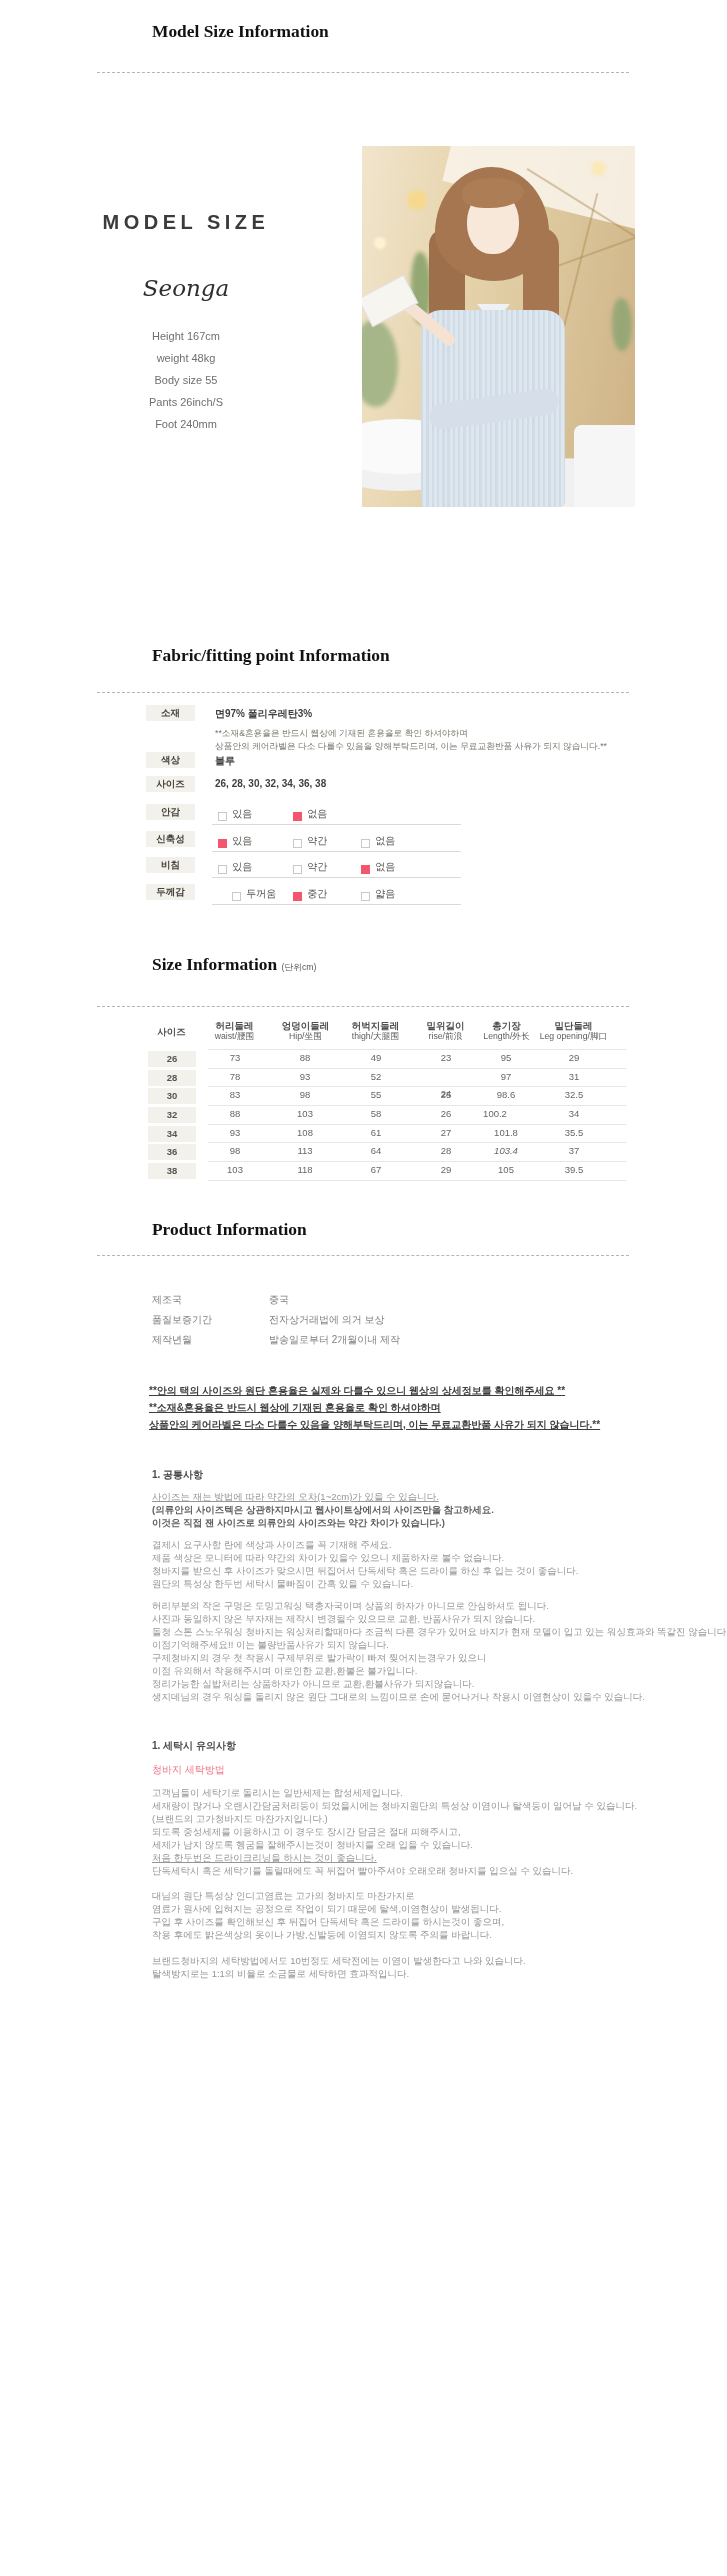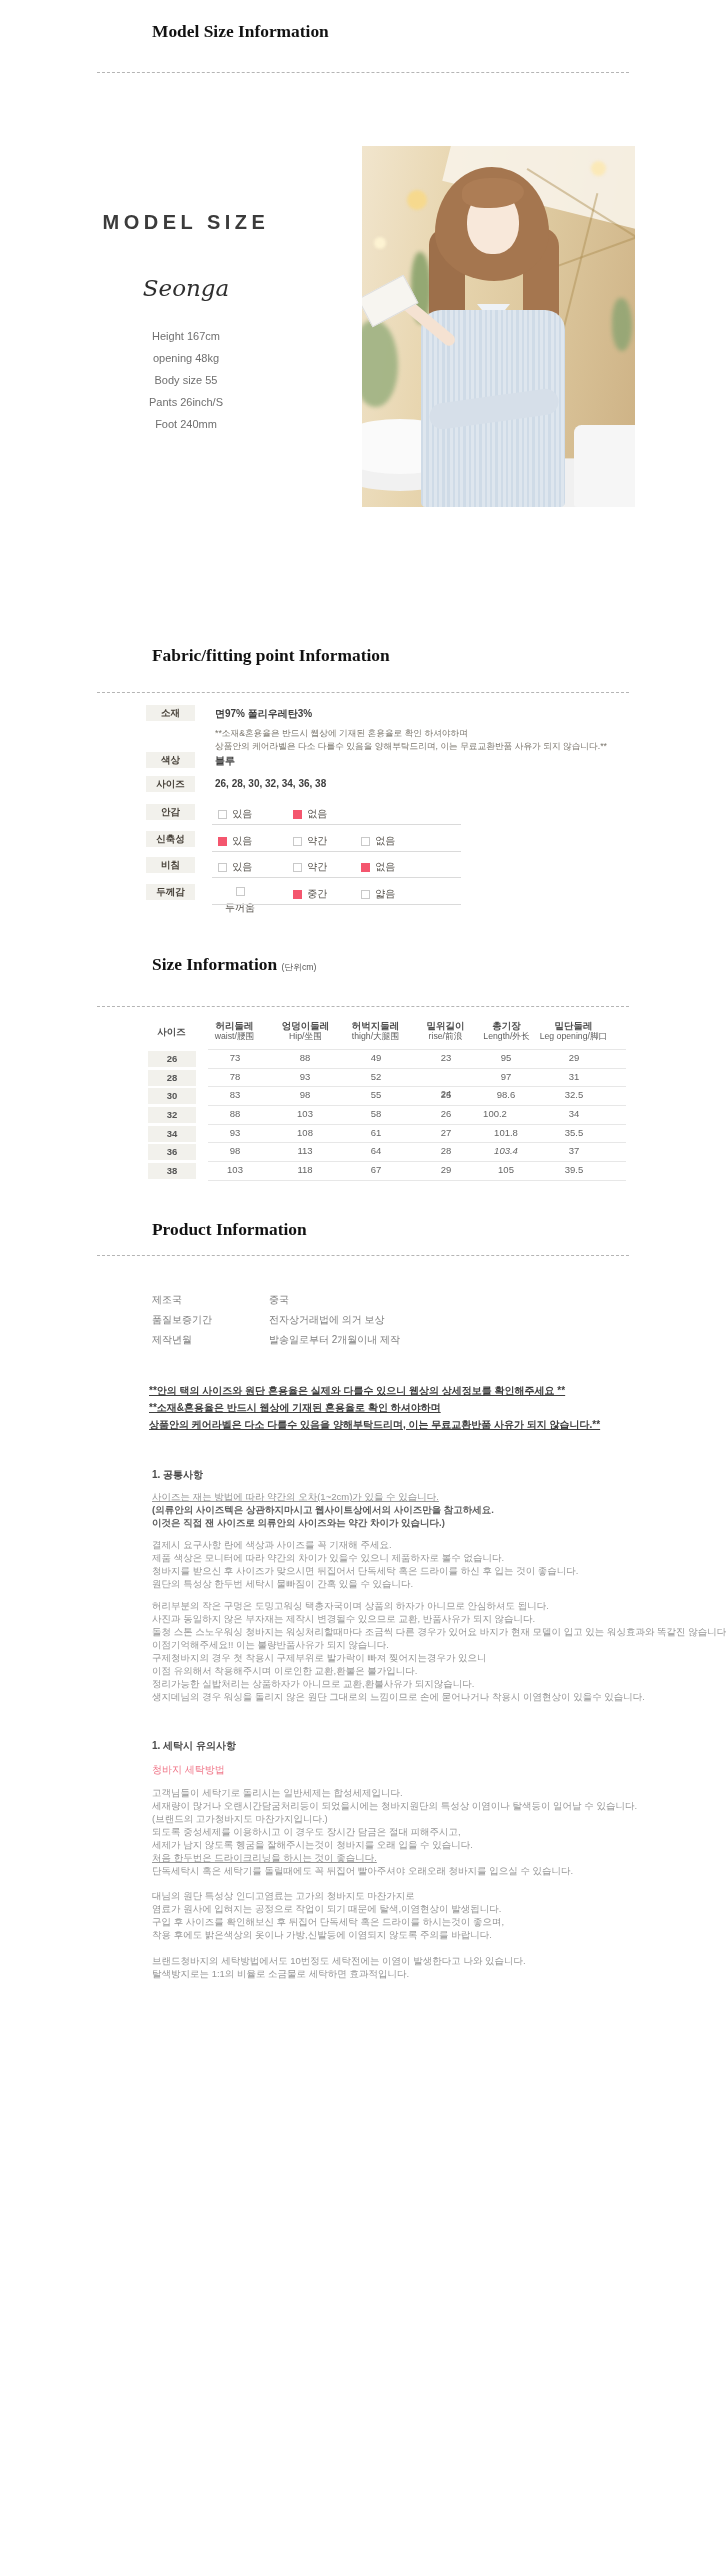--- a/index.html
+++ b/index.html
@@ -66,21 +66,21 @@
      border:0.8px solid #ddd;transform:rotate(-28deg);}
 
   
   .frow{position:absolute;left:0;width:728px;height:0;}
   .flabel{position:absolute;left:146px;top:0;width:49px;height:16px;background:#f2f1ec;
      color:#474139;font-weight:700;font-size:9.5px;text-align:center;line-height:16px;}
   .fvalue{position:absolute;left:215px;top:1.5px;font-size:10px;font-weight:700;color:#3f3f3f;
      white-space:nowrap;}
   .fnote{position:absolute;left:215px;top:22px;font-size:8.7px;color:#7a756c;white-space:nowrap;}
   .fnote-line{line-height:12.5px;}
-  .opt{position:absolute;top:3px;display:flex;align-items:center;gap:5.3px;}
+  .opt{position:absolute;top:3px;display:flex;align-items:flex-end;gap:5.3px;}
   .cb{width:9px;height:9px;background:#fff;border:0.8px solid #c9c9c9;box-sizing:border-box;}
   .cb-on{background:#f4566e;border-color:#f4566e;}
   .opt-txt{font-size:10px;color:#56524c;}
   .opt-underline{position:absolute;left:212px;top:20px;width:249px;border-top:0.8px solid #dadada;}
 
   
   .th{position:absolute;top:1020px;width:83px;text-align:center;}
   .th-ko{font-size:9.5px;font-weight:700;color:#4f4f4f;line-height:11.4px;white-space:nowrap;}
   .th-sub{font-size:8.7px;color:#5e5e5e;line-height:11.4px;white-space:nowrap;}
   .rsep{position:absolute;left:208px;width:418px;border-top:0.8px solid #e7e7e7;}
@@ -107,21 +107,21 @@
 <div id="page">
 
   <h2 class="stitle" style="top:21px">Model Size Information</h2>
   <div class="dash" style="top:72px"></div>
 
   <div id="model-left">
     <div id="model-heading">MODEL SIZE</div>
     <div id="model-name">Seonga</div>
     <div id="model-stats">
         <div class="stat-line">Height 167cm</div>
-        <div class="stat-line">opening 48kg</div>
+        <div class="stat-line">weight 48kg</div>
         <div class="stat-line">Body size 55</div>
         <div class="stat-line">Pants 26inch/S</div>
         <div class="stat-line">Foot 240mm</div>
       </div>
   </div>
 
   <div id="model-photo">
     <div class="ph-ceil"></div>
     <div class="ph-beam b1"></div>
     <div class="ph-beam b2"></div>
@@ -206,21 +206,21 @@
           <div class="opt-txt">약간</div>
         </div>
         <div class="opt" style="left: 361px;">
           <div class="cb cb-on"></div>
           <div class="opt-txt">없음</div>
         </div>
         <div class="opt-underline"></div>
       </div>
       <div class="frow" style="top: 884px;">
         <div class="flabel">두께감</div>
-        <div class="opt" style="left: 225px; flex-direction: column;">
+        <div class="opt" style="left: 232px;">
           <div class="cb"></div>
           <div class="opt-txt">두꺼움</div>
         </div>
         <div class="opt" style="left: 293px;">
           <div class="cb cb-on"></div>
           <div class="opt-txt">중간</div>
         </div>
         <div class="opt" style="left: 361px;">
           <div class="cb"></div>
           <div class="opt-txt">얇음</div>

